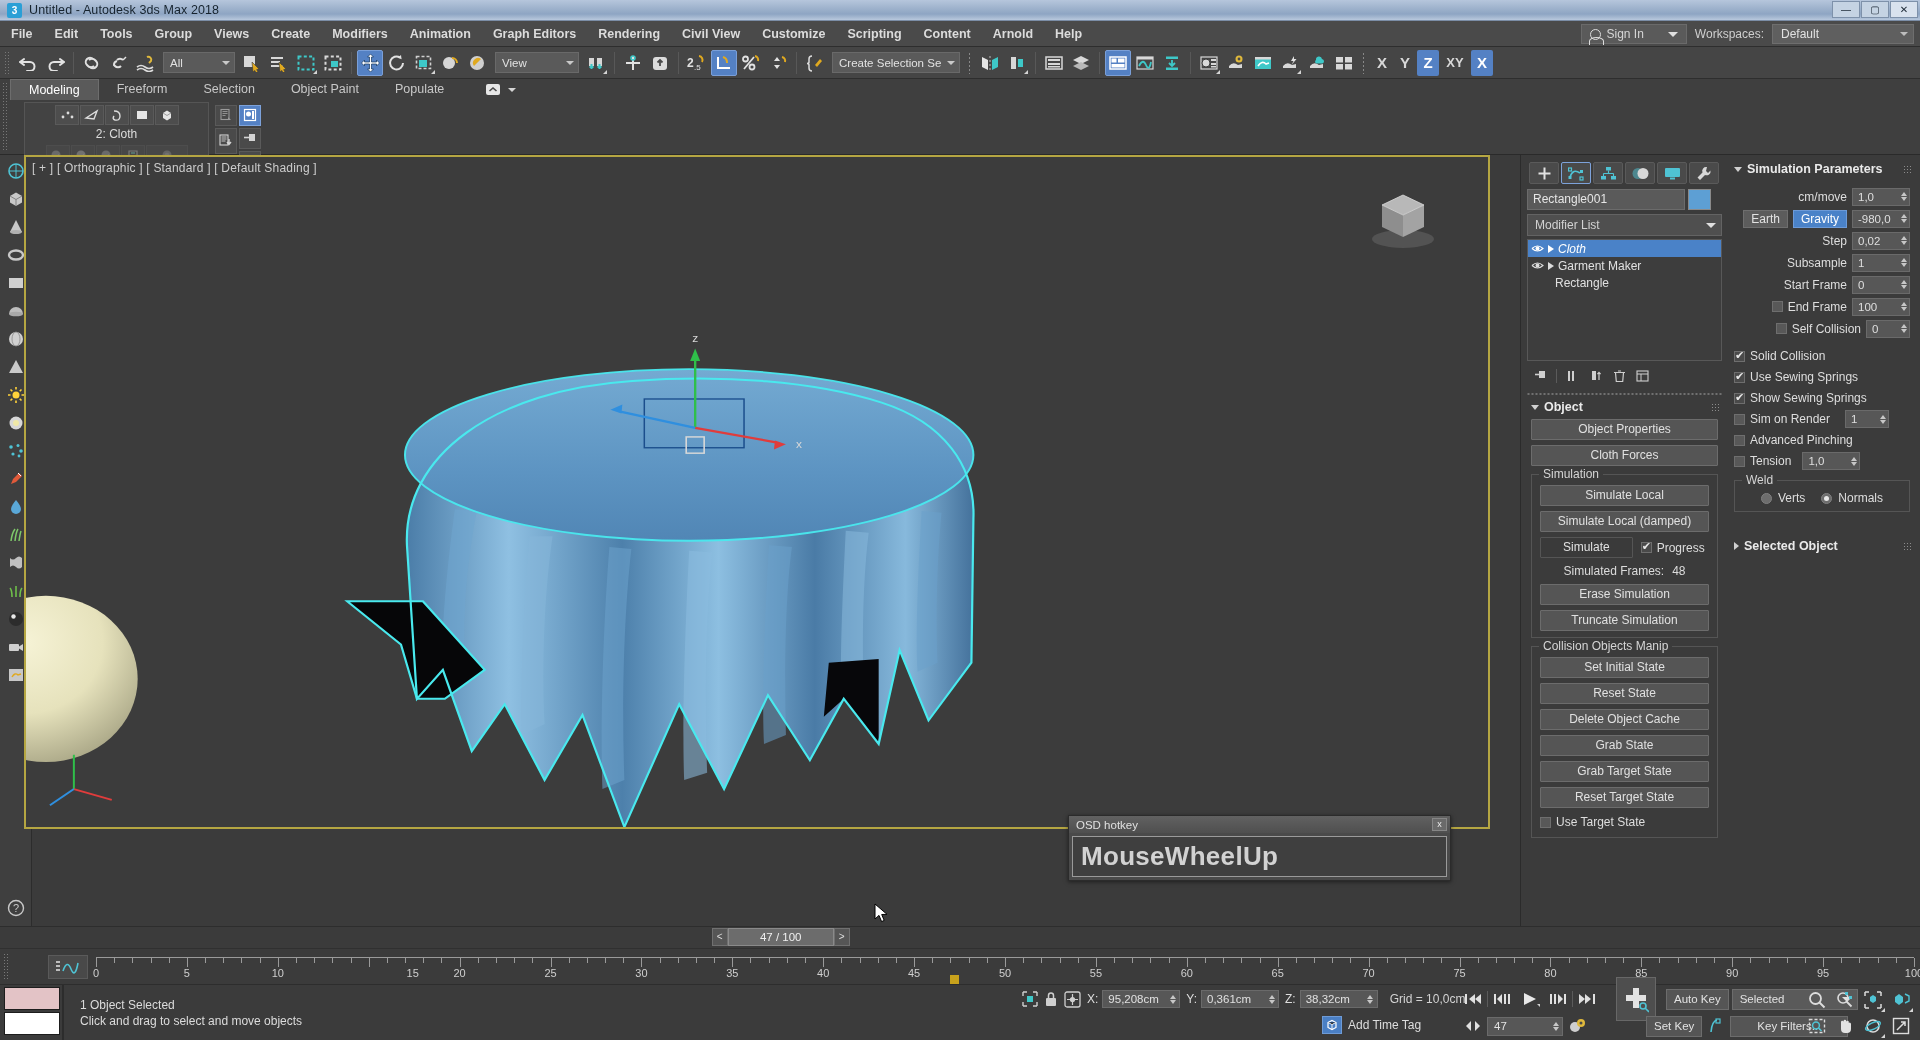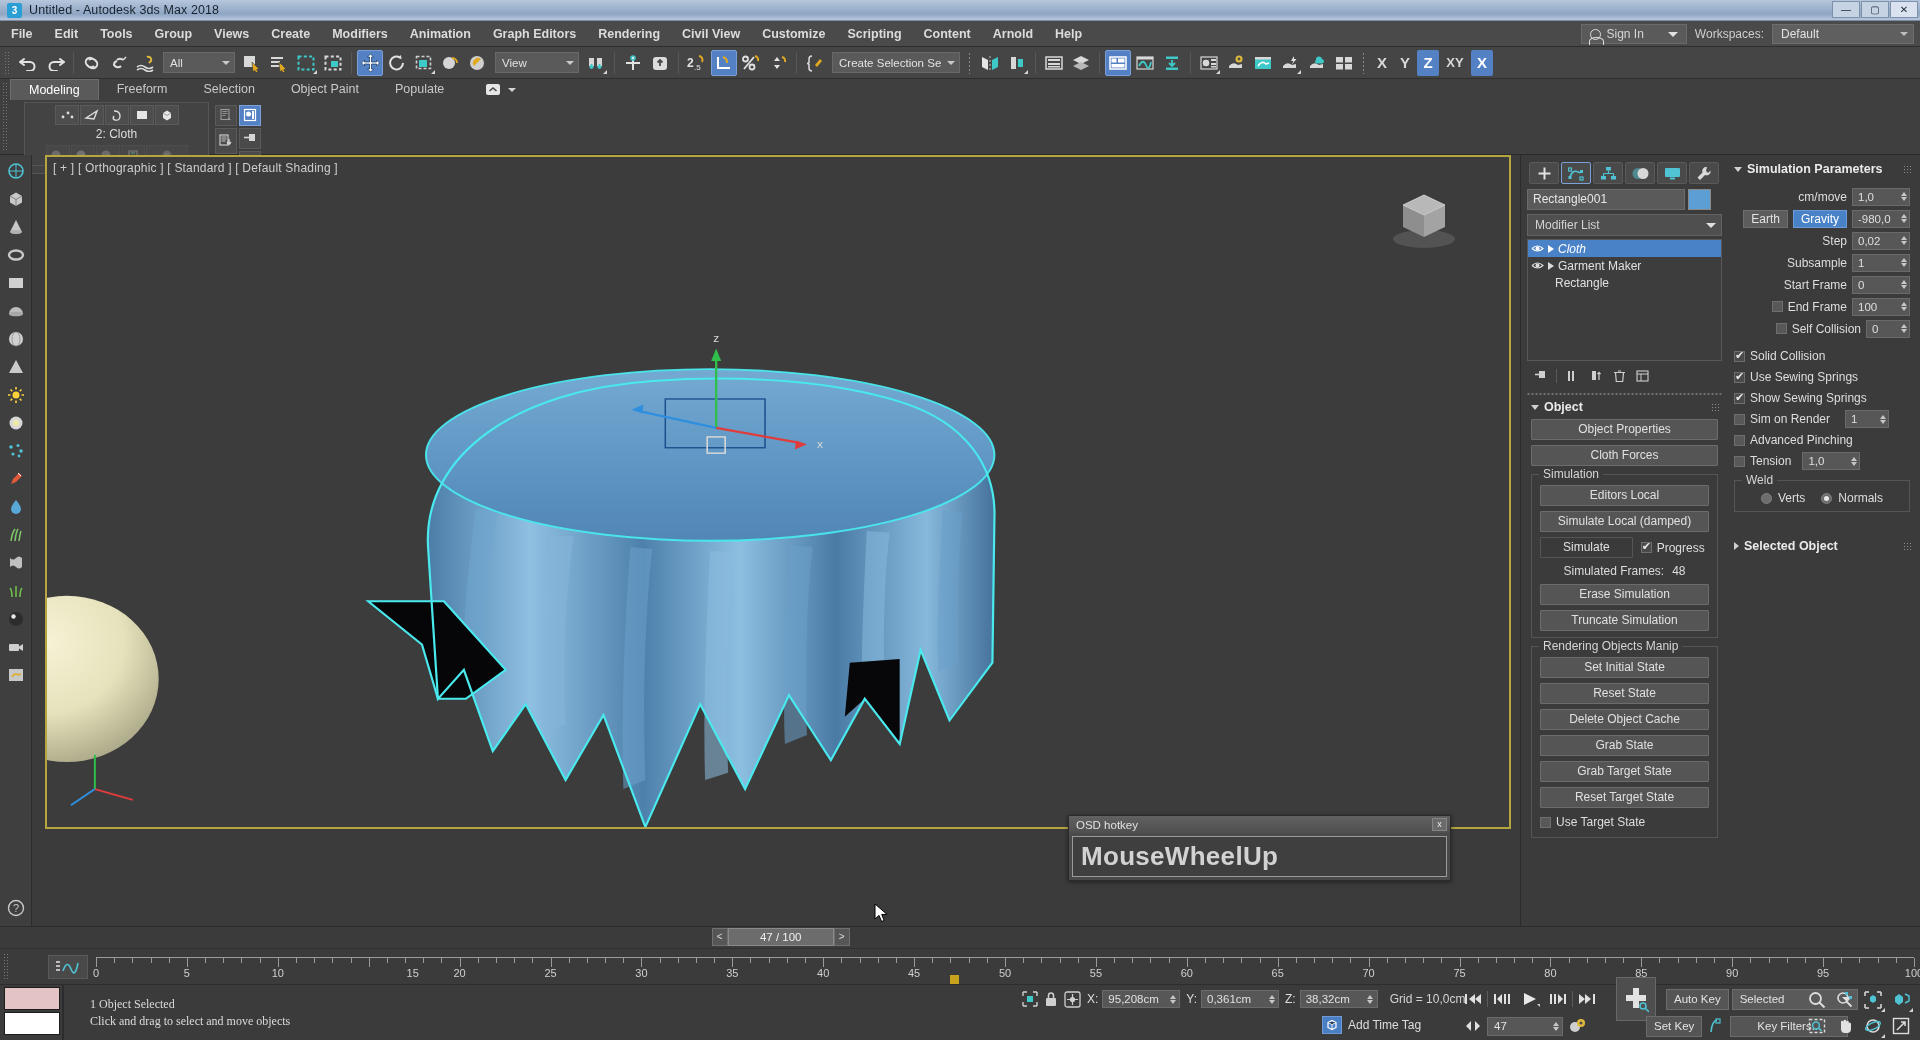--- a/index.html
+++ b/index.html
@@ -234,21 +234,21 @@
   .ticklabel{ position:absolute;top:9px;font-size:11px;color:#cfcfcf;transform:translateX(-50%);}
   .playhead { position:absolute;top:17px;width:9px;height:17px;background:#c8a21c;}
 
   
   .statusbar { height:56px;flex:0 0 56px;background:#3b3b3b;display:flex;align-items:stretch;
     border-top:1px solid #2d2d2d;position:relative;}
   .sb-swatches { width:62px;display:flex;flex-direction:column;padding:2px 0 2px 4px;gap:2px;}
   .sw { height:23px;width:56px;border:1px solid #1d1d1d;}
   .sw.pink{background:#e3c3c6;} .sw.white{background:#ffffff;}
   .sb-msgs { width:300px;display:flex;flex-direction:column;justify-content:center;
-    padding-left:26px;gap:2px;border-left:2px solid #2c2c2c;font-family:Liberation Serif, serif;}
+    padding-left:16px;gap:2px;border-left:2px solid #2c2c2c;}
   .sb-msg { font-size:12px;color:#dcdcdc; }
   .coordbar { display:flex;align-items:center;gap:6px;position:absolute;left:1022px;top:5px; }
   .cfield { display:flex;align-items:center;gap:4px;font-size:12px;color:#d8d8d8;}
   .cinput { width:78px;height:18px;background:#575757;border:1px solid #6a6a6a;color:#e0e0e0;
     font-size:11.5px;padding:0 2px 0 5px;display:flex;align-items:center;justify-content:space-between;}
   .gridlbl { font-size:12px;color:#d4d4d4;margin-left:6px;}
   .timetag { position:absolute;left:1322px;top:31px;display:flex;align-items:center;gap:6px;}
   .tt-ic { width:20px;height:18px;background:#4a7fc4;border:1px solid #6e9bd6;display:flex;align-items:center;justify-content:center;}
   .anim-ctrls { position:absolute;left:1462px;top:2px;display:flex;flex-direction:column;gap:3px;}
   .ac-row { display:flex;align-items:center;gap:3px;height:24px;}
@@ -846,21 +846,21 @@
             </svg>
           </div>
         <div class="ltb" style="margin-top:auto;margin-bottom:6px">
             <svg width="18" height="18" viewBox="0 0 18 18">
               <circle cx="9" cy="9" r="7.5" fill="none" stroke="#c8c8c8" stroke-width="1.4"></circle>
               <text x="9" y="13" font-size="11" fill="#c8c8c8" text-anchor="middle" font-family="Liberation Sans">?</text>
             </svg>
           </div>
       </div>
 
-      <div class="viewport" style="left:45px;top:0px;width:1466px;height:674px;border-radius:18px;">
+      <div class="viewport" style="left:24px;top:0px;width:1466px;height:674px;border-radius:18px;">
         <div class="vp">
           <div class="vp-label">[ + ] [ Orthographic ] [ Standard ] [ Default Shading ]</div>
 
           <svg width="100%" height="100%" viewBox="0 0 1466 742" preserveAspectRatio="none">
             <defs>
               <radialGradient id="sphGrad" cx="38%" cy="28%" r="78%">
                 <stop offset="0%" stop-color="#f6f3d6"></stop>
                 <stop offset="55%" stop-color="#e6e2bc"></stop>
                 <stop offset="100%" stop-color="#a8a585"></stop>
               </radialGradient>
@@ -1088,38 +1088,38 @@
           <span class="tri-d"></span>
           <span>Object</span>
           <span class="dots"></span>
         </div>
         <div class="rollout-body">
           <div class="btn">Object Properties</div>
           <div class="btn">Cloth Forces</div>
 
           <div class="grp">
             <span class="grp-title">Simulation</span>
-            <div class="btn">Editors Local</div>
+            <div class="btn">Simulate Local</div>
             <div class="btn">Simulate Local (damped)</div>
             <div class="row-inline">
               <div class="btn dark">Simulate</div>
               <div class="cbrow" style="margin-bottom:0">
                 <span class="cbox ck"></span>
                 <span class="plabel">Progress</span>
               </div>
             </div>
             <div class="simframes">
               <span>Simulated Frames:</span><b>48</b>
             </div>
             <div class="btn">Erase Simulation</div>
             <div class="btn" style="margin-bottom:0">Truncate Simulation</div>
           </div>
 
           <div class="grp">
-            <span class="grp-title">Rendering Objects Manip</span>
+            <span class="grp-title">Collision Objects Manip</span>
             <div class="btn">Set Initial State</div>
             <div class="btn">Reset State</div>
             <div class="btn">Delete Object Cache</div>
             <div class="btn">Grab State</div>
             <div class="btn">Grab Target State</div>
             <div class="btn">Reset Target State</div>
             <div class="cbrow" style="margin-bottom:0">
               <span class="cbox flat"></span>
               <span class="plabel">Use Target State</span>
             </div>

